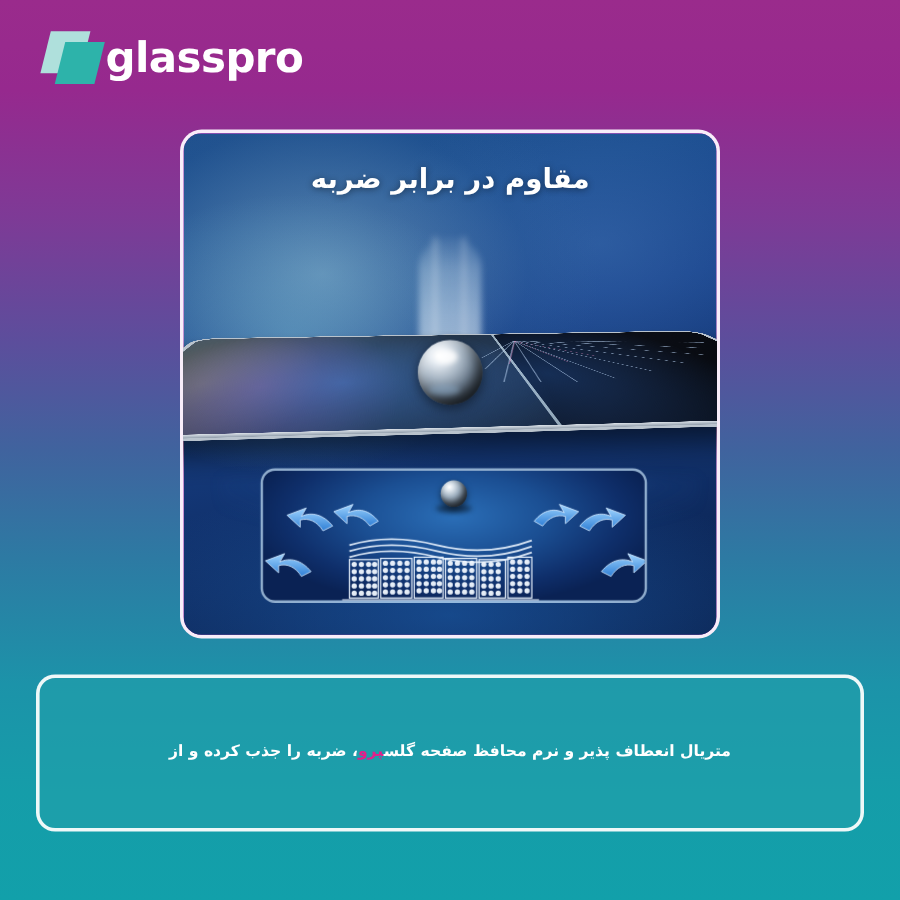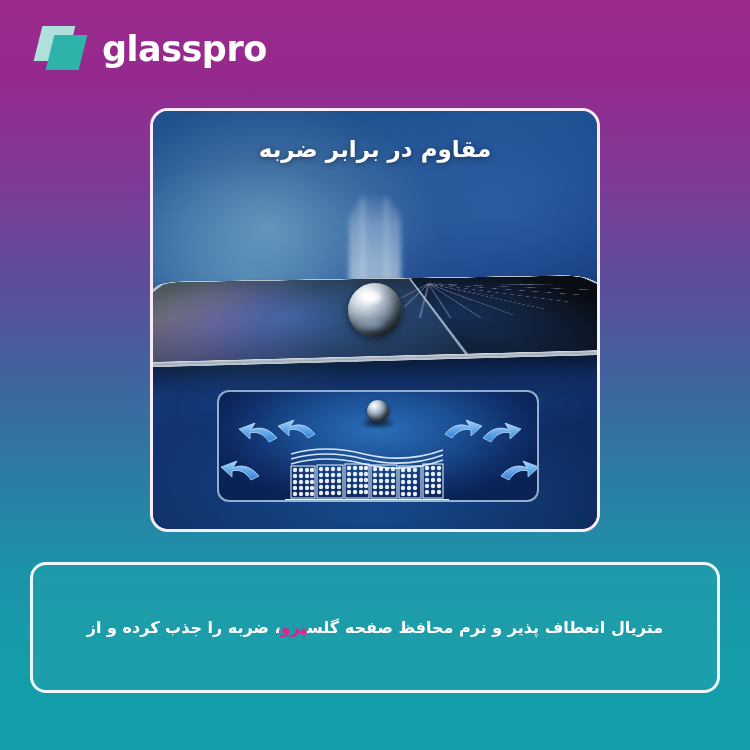--- a/index.html
+++ b/index.html
@@ -28,21 +28,20 @@
 
   
   .header {
     position: absolute;
     top: 26px;
     left: 38px;
     display: flex;
     flex-direction: row-reverse;
     align-items: center;
     justify-content: flex-end;
-    gap: 14px;
     direction: ltr;
   }
 
   .logo-mark {
     position: relative;
     width: 50px;
     height: 46px;
     flex: 0 0 auto;
   }
   .logo-mark .sheet {
@@ -292,21 +291,21 @@
     border-radius: 16px;
     border: 3px solid rgba(255,255,255,0.93);
     background: rgba(35,160,172,0.55);
     display: flex;
     align-items: center;
     justify-content: center;
     padding: 10px 26px;
   }
   .info-text {
     color: #FFFFFF;
-    font-size: 16px;
+    font-size: 13px;
     line-height: 1.75;
     font-weight: 700;
     text-align: center;
     direction: rtl;
     font-family: "DejaVu Sans", "Liberation Sans", sans-serif;
   }
   .brand-white { color: #FFFFFF; }
   .brand-accent { color: #E0218A; }
 </style>
 </head>

